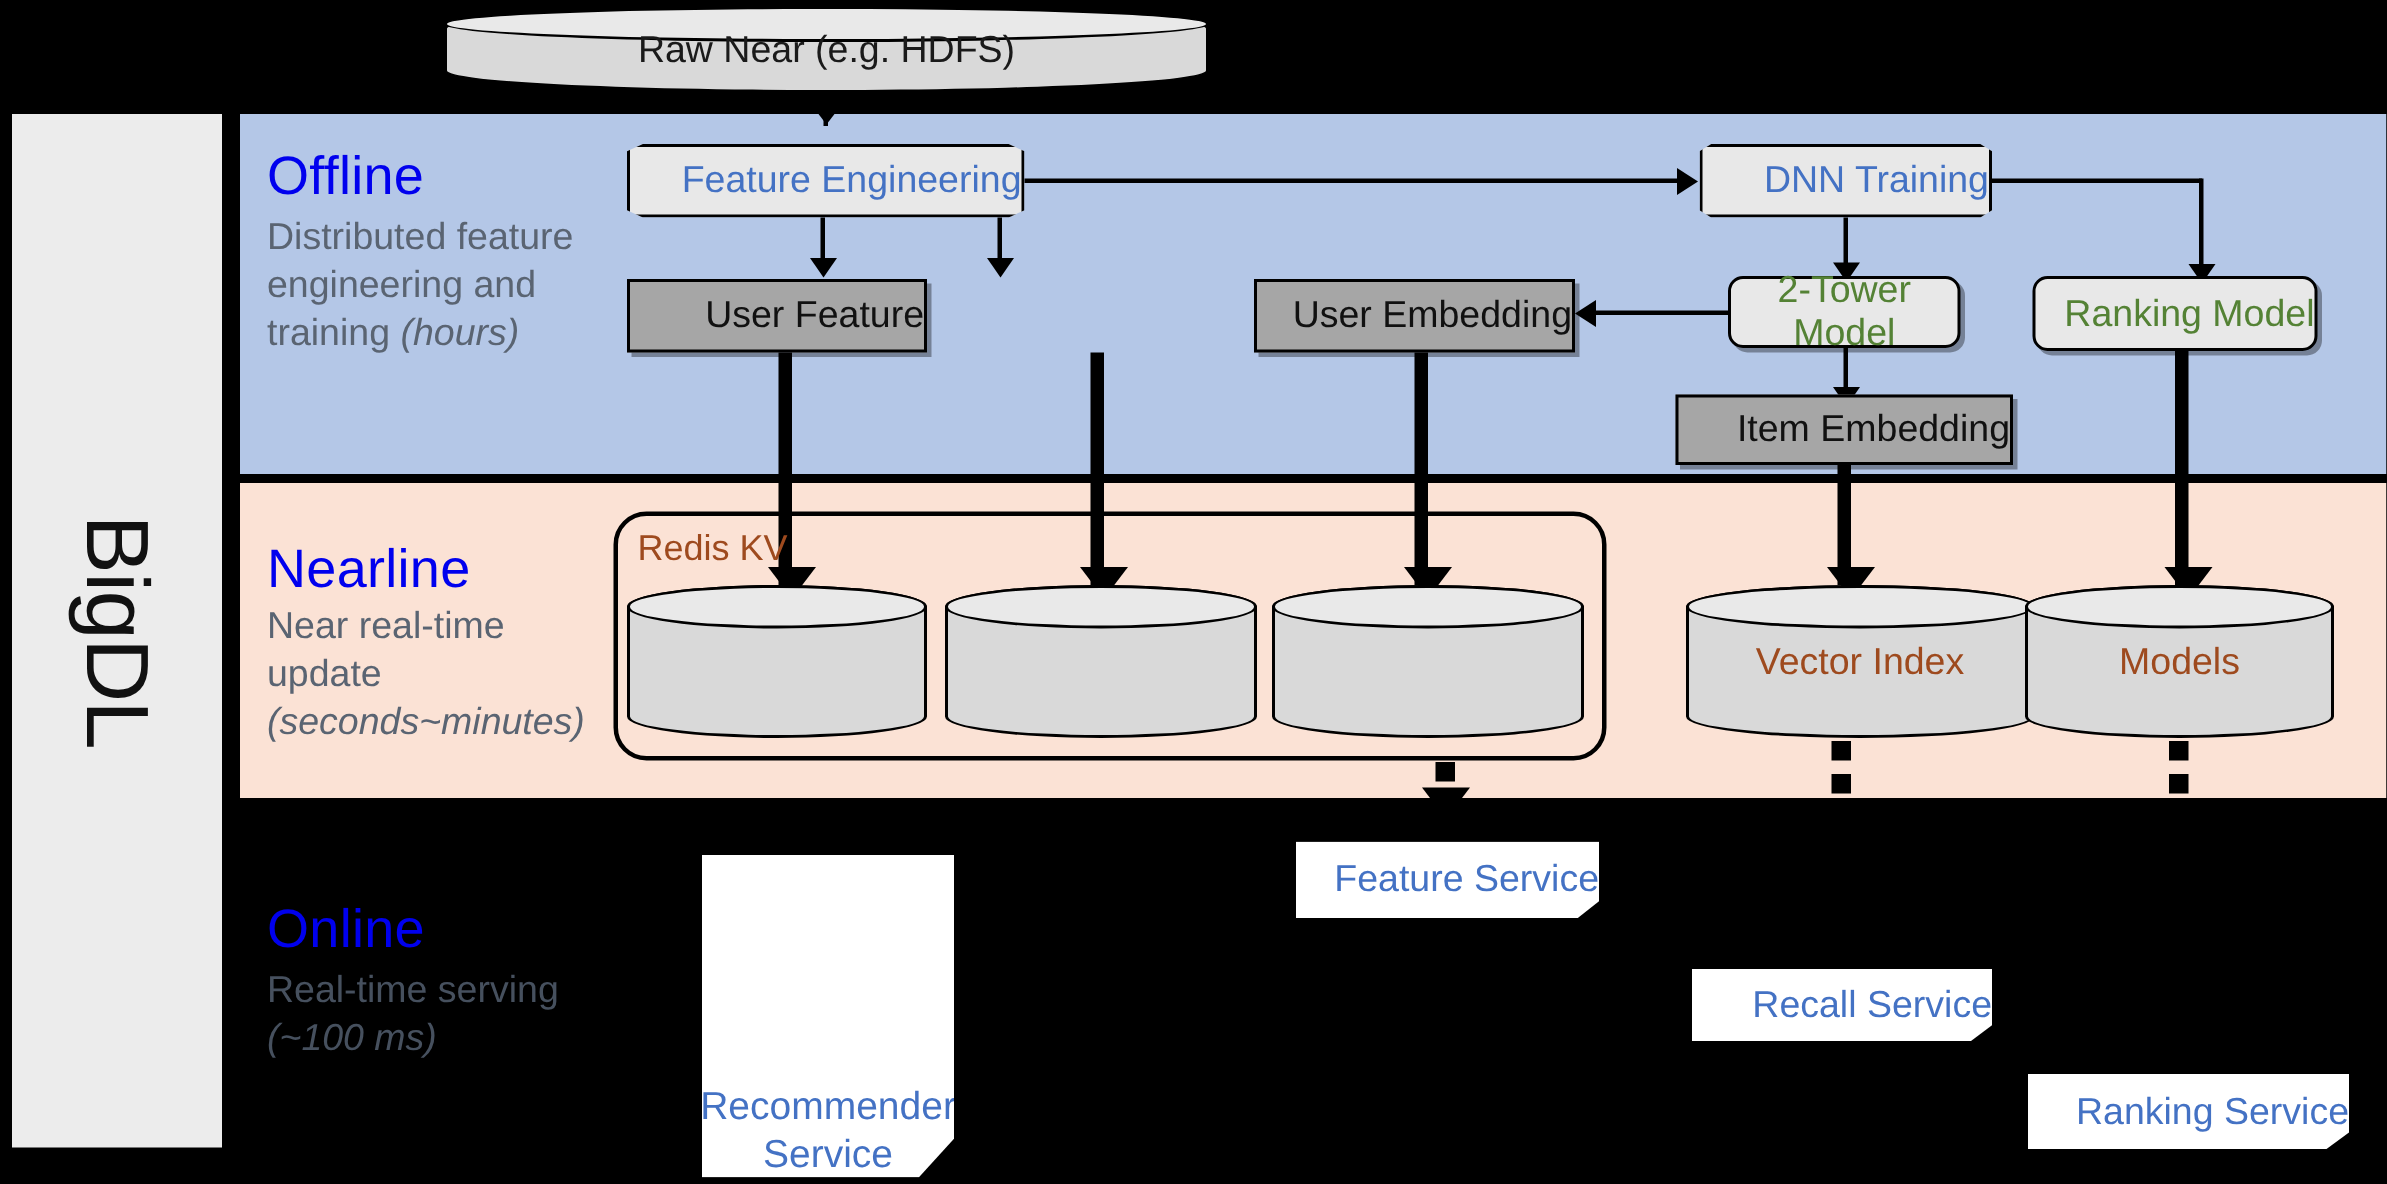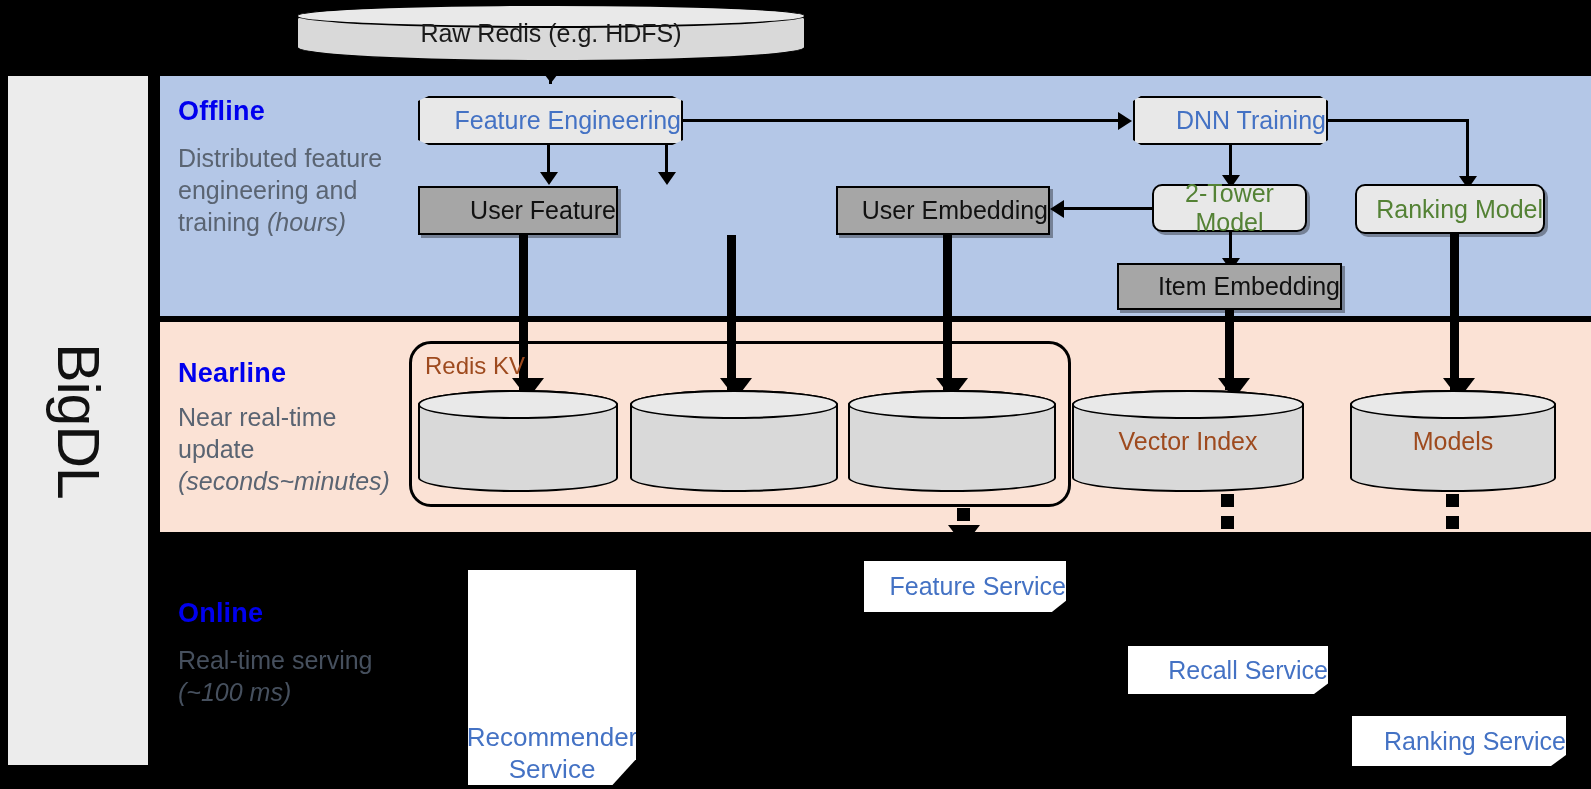--- a/index.html
+++ b/index.html
@@ -26,21 +26,21 @@
     position:absolute; left:50%; top:50%;
     transform: translate(-50%,-50%) rotate(90deg);
     transform-origin: center center;
     white-space: nowrap;
     font-size:59px; color:#111; letter-spacing:-1px;
     font-family:"Liberation Sans", sans-serif;
   }
 
   
   .stage-title {
-    position:absolute; color:#0000ee; font-size:27px; font-weight:700;
+    position:absolute; color:#0000ee; font-size:36px; font-weight:400;
     letter-spacing:0.2px;
   }
   .stage-desc {
     position:absolute; color:#5a6472; font-size:25px; line-height:32px;
     width:225px;
   }
   .stage-desc .it { font-style: italic; }
   #t-offline { left:178px; top:96px; }
   #d-offline { left:178px; top:142px; }
   #t-nearline { left:178px; top:358px; }
@@ -158,21 +158,21 @@
 
   <div class="stage-title" id="t-nearline">Nearline</div>
   <div class="stage-desc" id="d-nearline"><span>Near real-time update </span><span class="it">(seconds~minutes)</span></div>
 
   <div class="stage-title" id="t-online">Online</div>
   <div class="stage-desc" id="d-online"><span>Real-time serving </span><span class="it">(~100 ms)</span></div>
 
   <div class="cyl" id="rawdata">
     <div class="cyl-body"></div>
     <div class="cyl-top"></div>
-    <div class="cyl-label">Raw Redis (e.g. HDFS)</div>
+    <div class="cyl-label">Raw Near (e.g. HDFS)</div>
   </div>
 
   <div class="lineV thin" style="left:549px; top:62px; height:22px;"></div>
   <div class="arrowDown big" style="left:535px; top:62px;"></div>
 
   <div class="node box-flag" style="left:418px; top:96px; width:265px; height:49px;">
     <span>Feature Engineering</span>
   </div>
 
   <div class="node box-flag" style="left:1133px; top:96px; width:195px; height:49px;">
@@ -243,21 +243,21 @@
   </div>
   <div class="cyl" style="left:630px; top:390px; width:208px; height:102px;">
     <div class="cyl-body"></div>
     <div class="cyl-top"></div>
   </div>
   <div class="cyl" style="left:848px; top:390px; width:208px; height:102px;">
     <div class="cyl-body"></div>
     <div class="cyl-top"></div>
   </div>
 
-  <div class="cyl" style="left:1072px; top:390px; width:232px; height:102px;">
+  <div class="cyl" style="left:1124px; top:390px; width:232px; height:102px;">
     <div class="cyl-body"></div>
     <div class="cyl-top"></div>
     <div class="cyl-label">Vector Index</div>
   </div>
   <div class="cyl" style="left:1350px; top:390px; width:206px; height:102px;">
     <div class="cyl-body"></div>
     <div class="cyl-top"></div>
     <div class="cyl-label">Models</div>
   </div>
 

